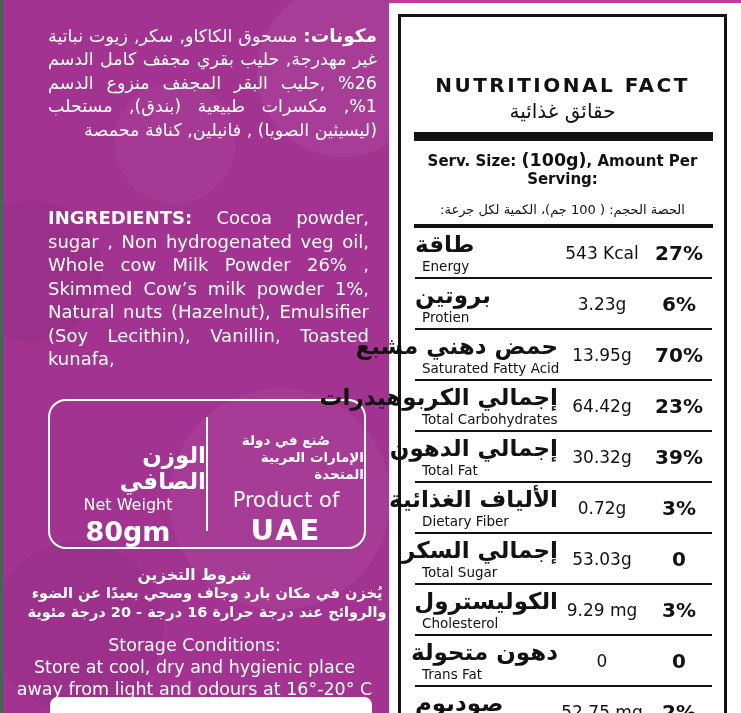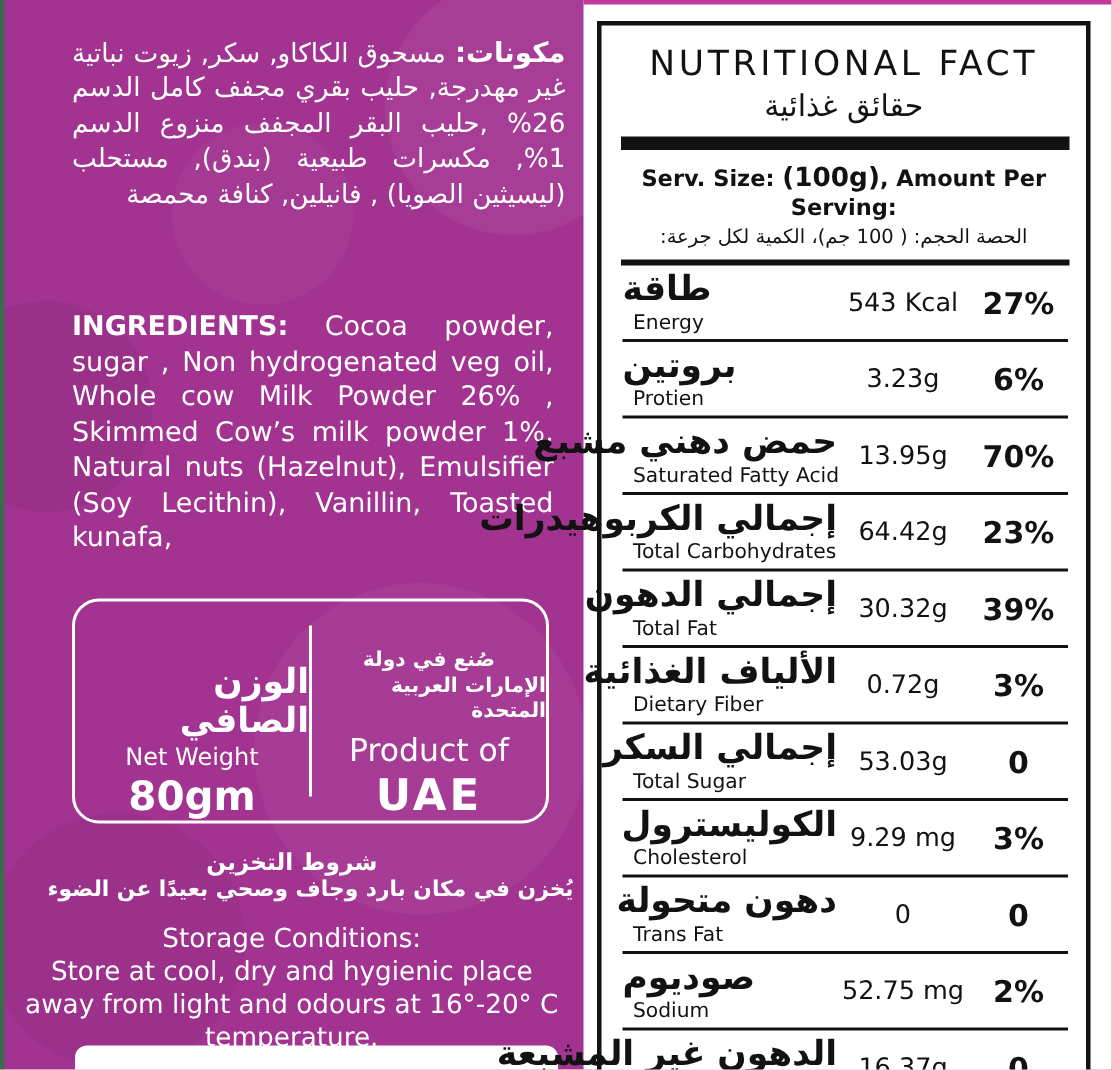--- a/index.html
+++ b/index.html
@@ -77,28 +77,28 @@
   .top-line {
     position: absolute; left: 389px; top: 0; width: 352px; height: 3px;
     background: #c23a9c;
   }
   .nut-box {
     position: absolute; left: 398px; top: 14px; width: 329px; height: 710px;
     border: 3px solid #121212; box-sizing: border-box;
     background: #ffffff; color: #121212;
   }
   .nut-header { text-align: center; padding-top: 13px; }
-  .nut-title-en { font-size: 23px; font-weight: normal; letter-spacing: 2.5px; }
+  .nut-title-en { font-size: 20px; font-weight: bold; letter-spacing: 2.5px; margin-top: 43px; }
   .nut-title-ar { font-size: 20px; font-weight: normal; margin-top: 2px; }
   .bar-thick { height: 9px; background: #121212; margin: 9px 11px 0 13px; }
   .bar-thin  { height: 4px; background: #121212; margin: 7px 11px 0 13px; }
   .serving { text-align: center; padding-top: 9px; }
   .serv-en { font-size: 15px; font-weight: bold; }
   .serv-size { font-size: 17.5px; }
-  .serv-ar { font-size: 13px; margin-top: 4px; direction: rtl; }
+  .serv-ar { font-size: 13px; margin-top: 14px; direction: rtl; }
 
   .nrows { margin: 0 12px 0 14px; }
   .nrow {
     display: flex; align-items: center;
     border-bottom: 2px solid #121212;
     padding: 3px 0; min-height: 43px;
   }
   .nrow:last-child { border-bottom: none; }
   .nlabel { flex: 1 1 auto; min-width: 0; }
   .nlabel-ar {
@@ -132,20 +132,21 @@
         <div class="mi-ar" dir="rtl">صُنع في دولة</div>
         <div class="mi-ar" dir="rtl">الإمارات العربية المتحدة</div>
         <div class="po">Product of</div>
         <div class="uae">UAE</div>
       </div>
     </div>
 
     <div class="storage">
       <div class="st-title-ar" dir="rtl">شروط التخزين</div>
       <div class="st-line-ar" dir="rtl">يُخزن في مكان بارد وجاف وصحي بعيدًا عن الضوء</div>
+      <div class="st-line-ar" dir="rtl">والروائح عند درجة حرارة 16 درجة - 20 درجة مئوية</div>
       <div class="st-title-en">Storage Conditions:</div>
       <div class="st-text-en">Store at cool, dry and hygienic place away from light and odours at 16°-20° C temperature.</div>
     </div>
 
     <div class="bottom-white"></div>
   </div>
 
   <div class="top-line"></div>
 
   <div class="nut-box">

